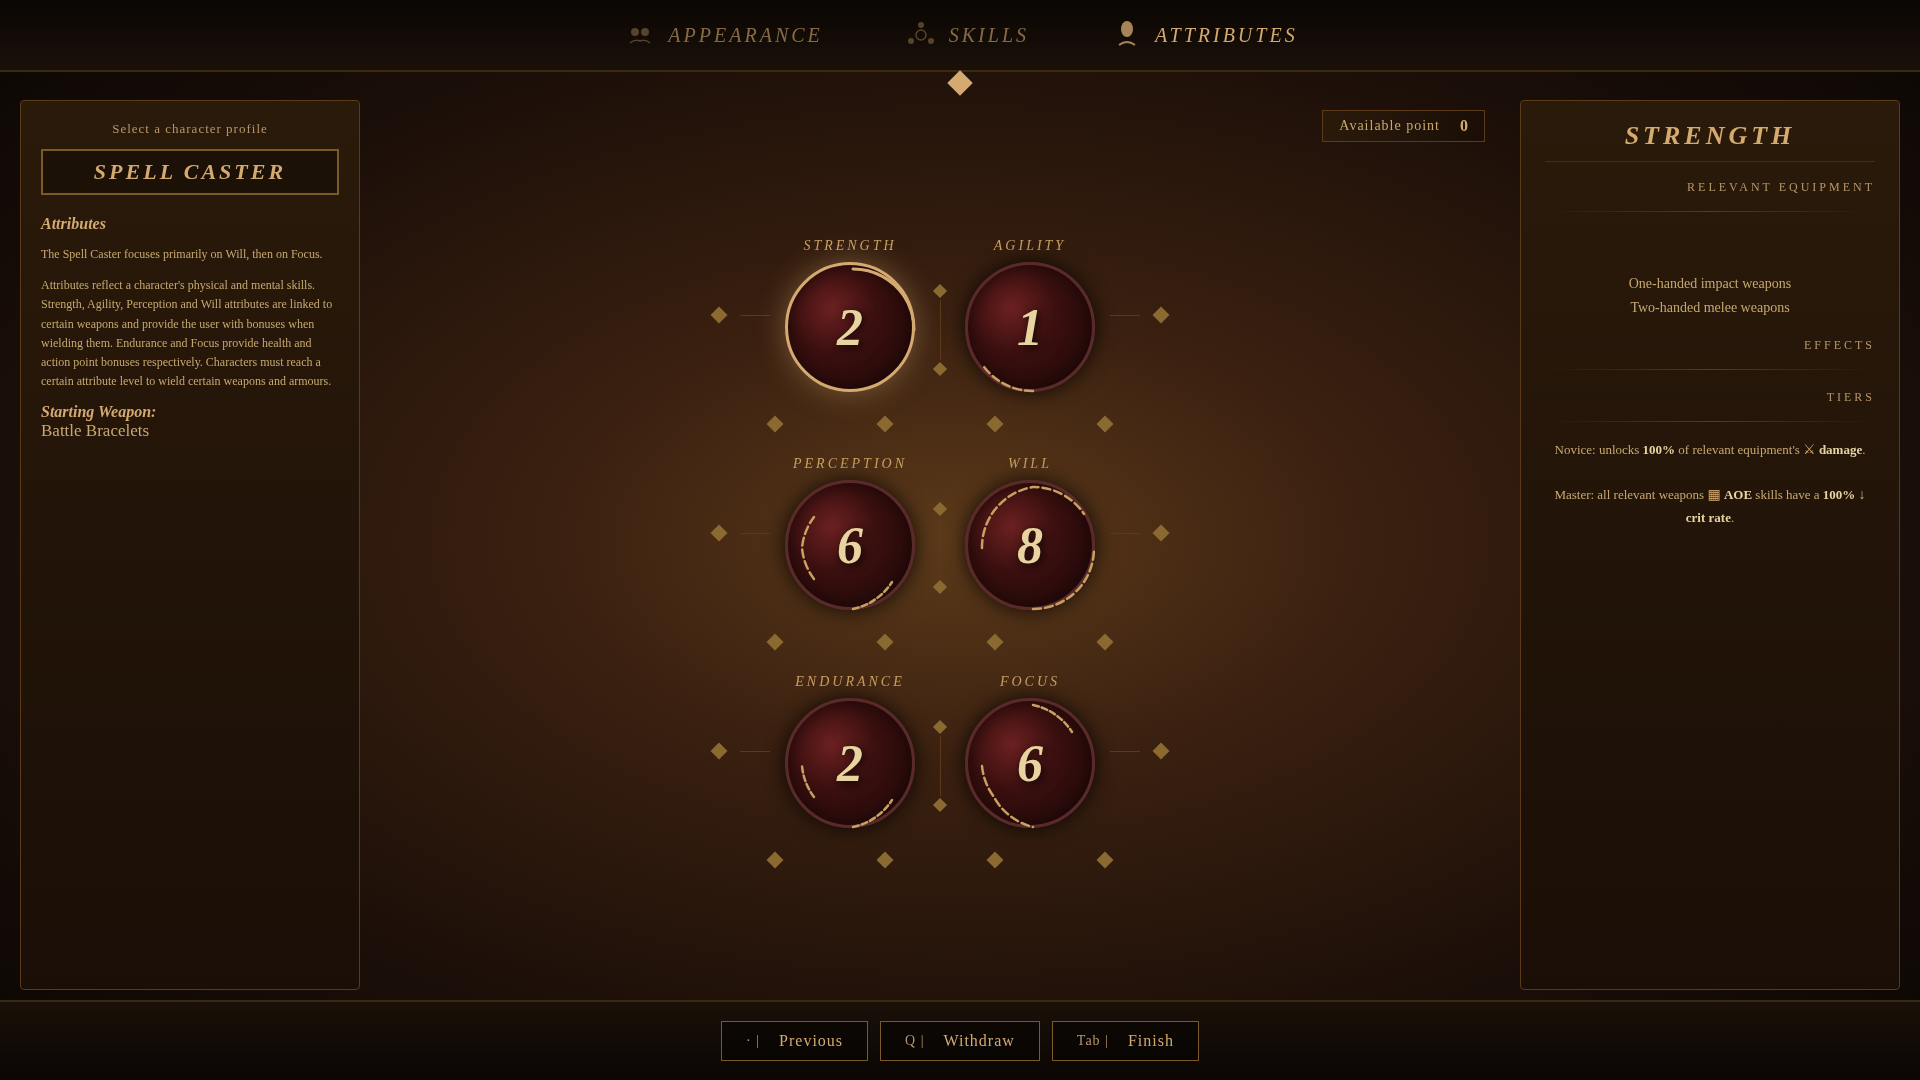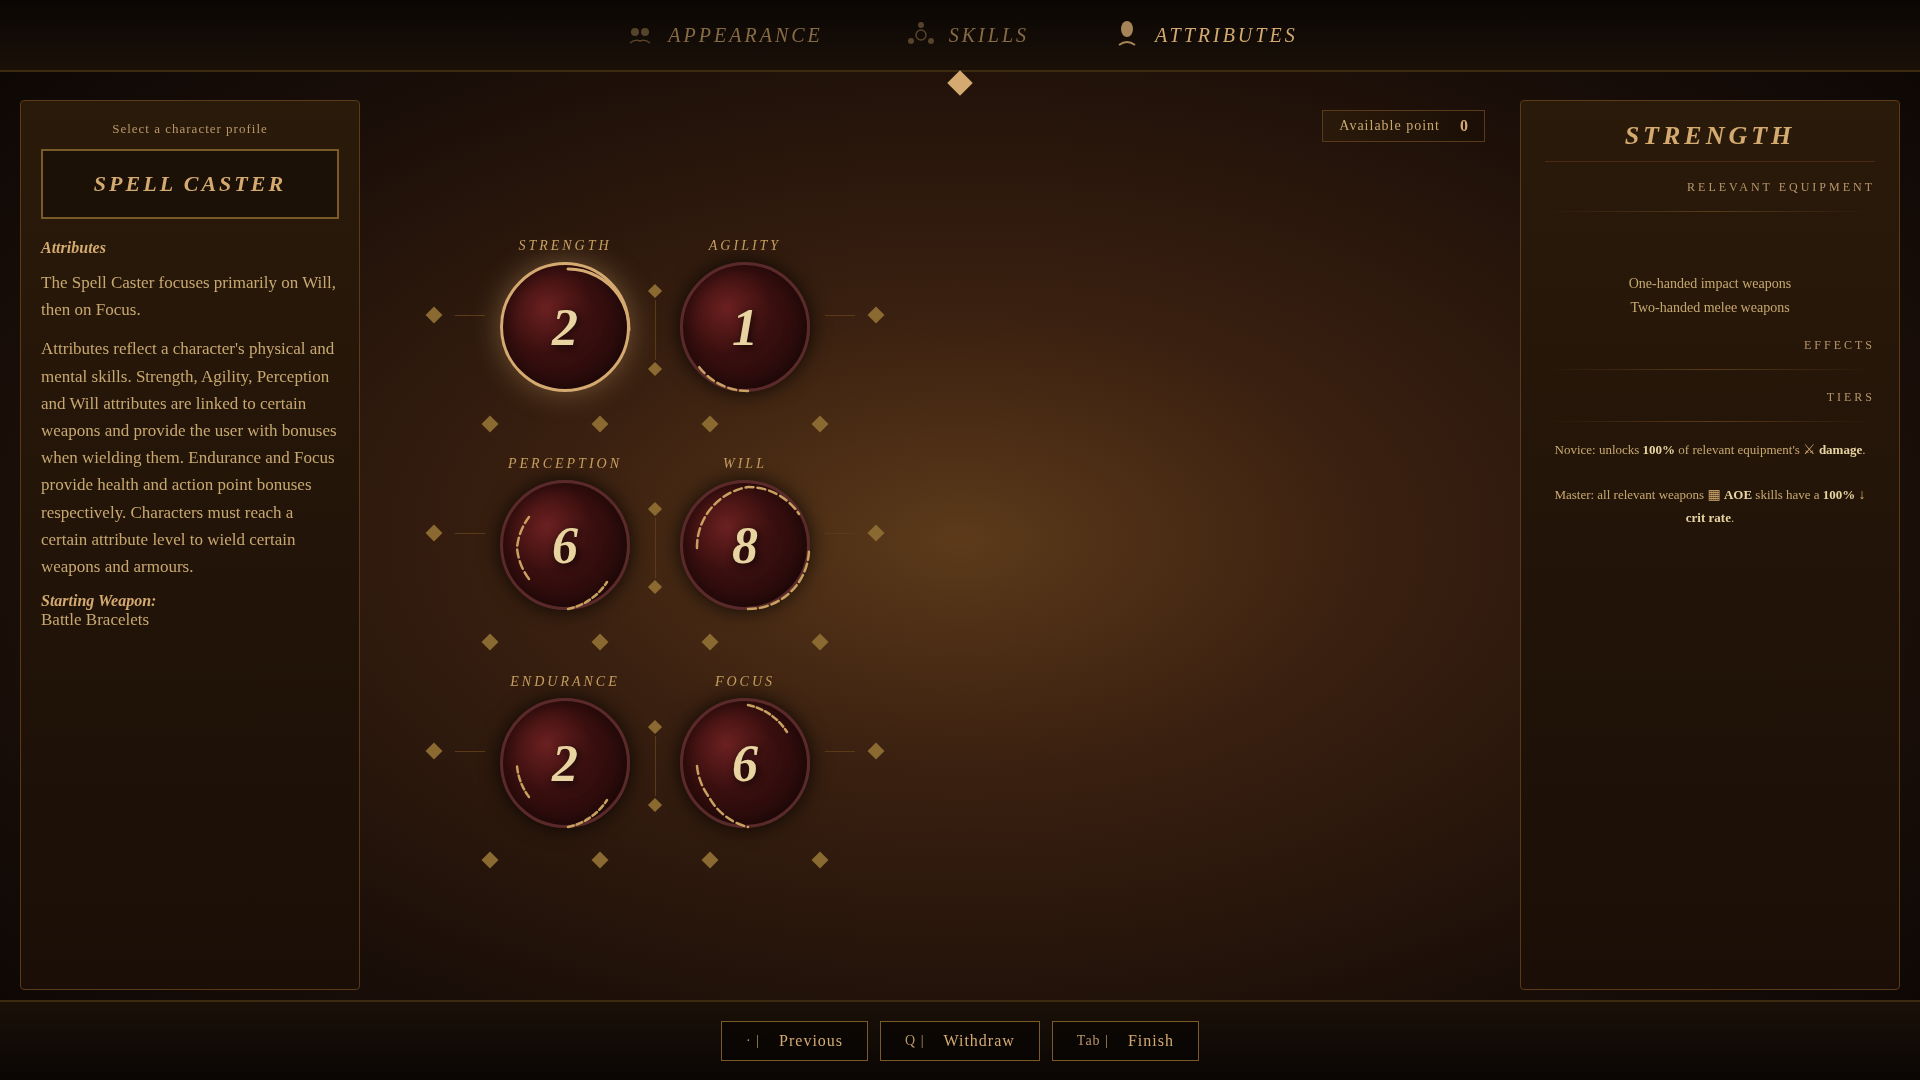--- a/index.html
+++ b/index.html
@@ -108,21 +108,21 @@
 
     .profile-label {
       text-align: center;
       color: #b8966a;
       font-size: 13px;
       letter-spacing: 1px;
     }
 
     .profile-name-box {
       border: 2px solid #7a5a28;
-      padding: 20px 16px;
+      padding: 8px 16px;
       text-align: center;
       background: rgba(0,0,0,0.3);
     }
 
     .profile-name {
       color: #d4aa70;
       font-size: 22px;
       letter-spacing: 3px;
       text-transform: uppercase;
       font-style: italic;
@@ -132,42 +132,42 @@
     .section-title {
       color: #d4aa70;
       font-size: 16px;
       font-style: italic;
       font-weight: bold;
       margin-top: 8px;
     }
 
     .description-text {
       color: #c8a870;
-      font-size: 17px;
+      font-size: 12px;
       line-height: 1.6;
     }
 
     .starting-weapon-label {
       color: #d4aa70;
       font-size: 16px;
       font-style: italic;
       font-weight: bold;
     }
 
     .starting-weapon-value {
       color: #c8a870;
       font-size: 17px;
     }
 
     
     .center-panel {
       flex: 1;
       display: flex;
       align-items: center;
-      justify-content: flex-start;
+      justify-content: center;
       position: relative;
     }
 
     .attr-cell {
       display: flex;
       flex-direction: column;
       align-items: center;
       padding: 20px 15px;
       position: relative;
     }

